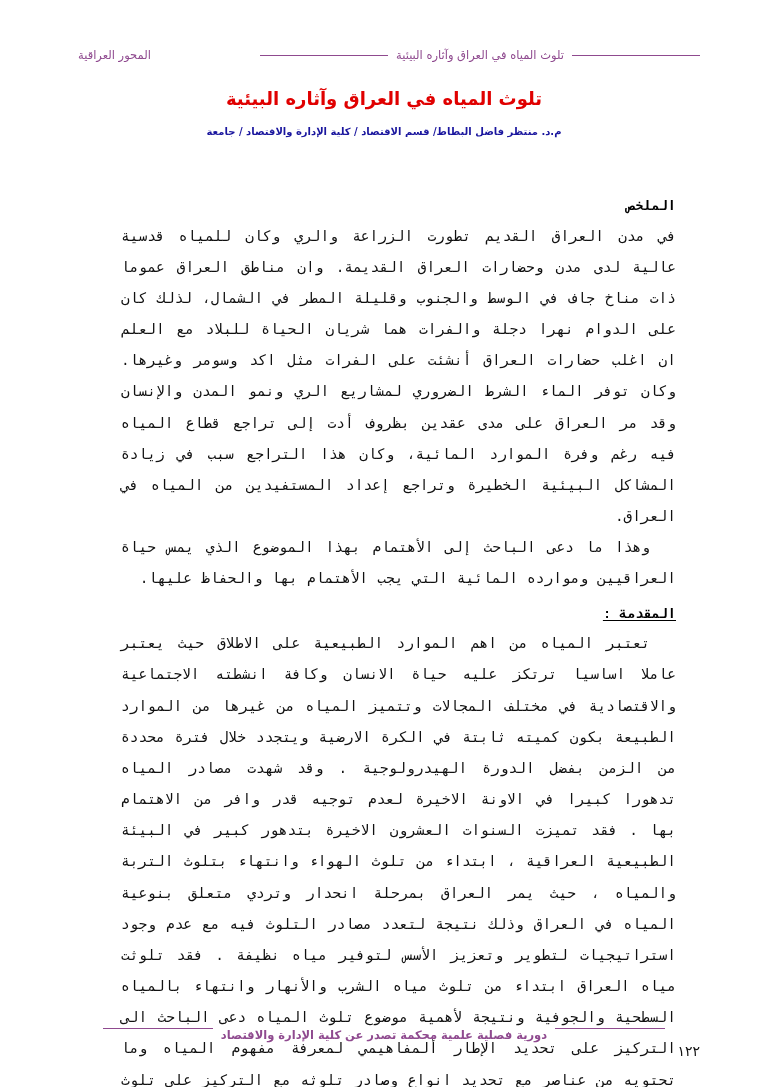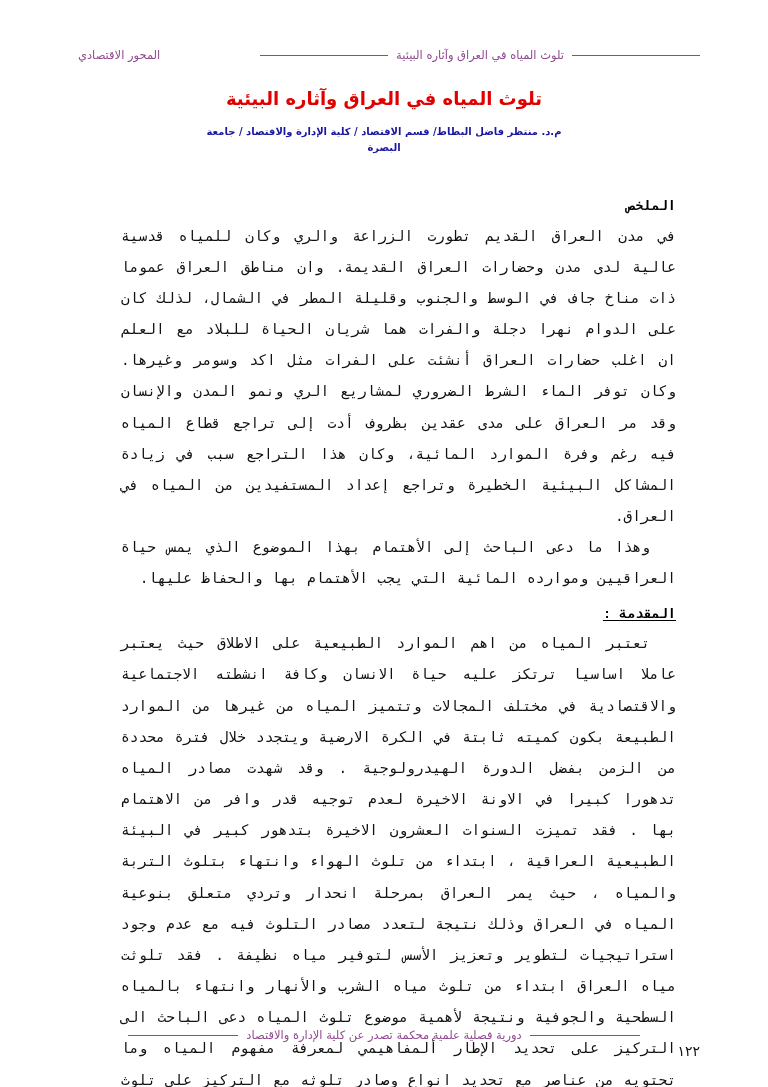--- a/index.html
+++ b/index.html
@@ -119,25 +119,26 @@
   .footer {
     position: absolute;
     bottom: 28px;
     left: 68px;
     right: 68px;
     text-align: center;
   }
   .footer-line {
     display: flex;
     flex-direction: row;
-    align-items: center;
+    align-items: flex-start;
     justify-content: center;
     color: #8f4a8f;
     font-size: 11.5px;
     white-space: nowrap;
+    font-weight: bold;
   }
   .ftr-rule {
     height: 1px;
     background: #8f4a8f;
     width: 110px;
     flex: 0 0 auto;
   }
   .ftr-text {
     padding: 0 8px;
     color: #8f4a8f;
@@ -155,28 +156,27 @@
 </head>
 <body>
 
 <div class="page">
 
   <div class="running-header">
     <div class="hdr-rule long"></div>
     <span class="hdr-center-text">تلوث المياه في العراق وآثاره البيئية</span>
     <div class="hdr-rule long2"></div>
     <span class="hdr-spacer"></span>
-    <span class="hdr-right-text">المحور الاقتصادي</span>
+    <span class="hdr-right-text">المحور العراقية</span>
   </div>
 
   <div class="doc-title">تلوث المياه في العراق وآثاره البيئية</div>
 
   <div class="author-block">
     <div>م.د. منتظر فاضل البطاط/ قسم الاقتصاد  /  كلية الإدارة والاقتصاد / جامعة</div>
-    <div>البصرة</div>
   </div>
 
   <div class="content">
 
     <div class="section-heading">الملخص</div>
 
     <p class="body-par">في مدن العراق القديم تطورت الزراعة والري وكان للمياه قدسية عالية لدى مدن وحضارات العراق القديمة. وان مناطق العراق عموما ذات مناخ جاف في الوسط والجنوب وقليلة المطر في الشمال، لذلك كان على الدوام نهرا دجلة والفرات هما شريان الحياة للبلاد مع العلم ان اغلب حضارات العراق أنشئت على الفرات مثل اكد وسومر وغيرها. وكان توفر الماء الشرط الضروري لمشاريع الري ونمو المدن والإنسان وقد مر العراق على مدى عقدين بظروف أدت إلى تراجع قطاع المياه فيه رغم وفرة الموارد المائية، وكان هذا التراجع سبب في زيادة المشاكل البيئية الخطيرة وتراجع إعداد المستفيدين من المياه في العراق.</p>
 
     <p class="body-par indented par-gap">وهذا ما دعى الباحث إلى الأهتمام بهذا الموضوع الذي يمس حياة العراقيين وموارده المائية التي يجب الأهتمام بها والحفاظ عليها.</p>
 

